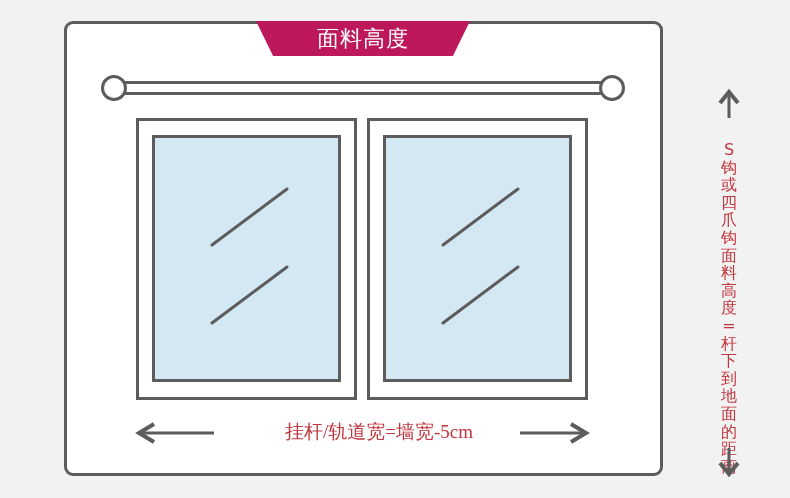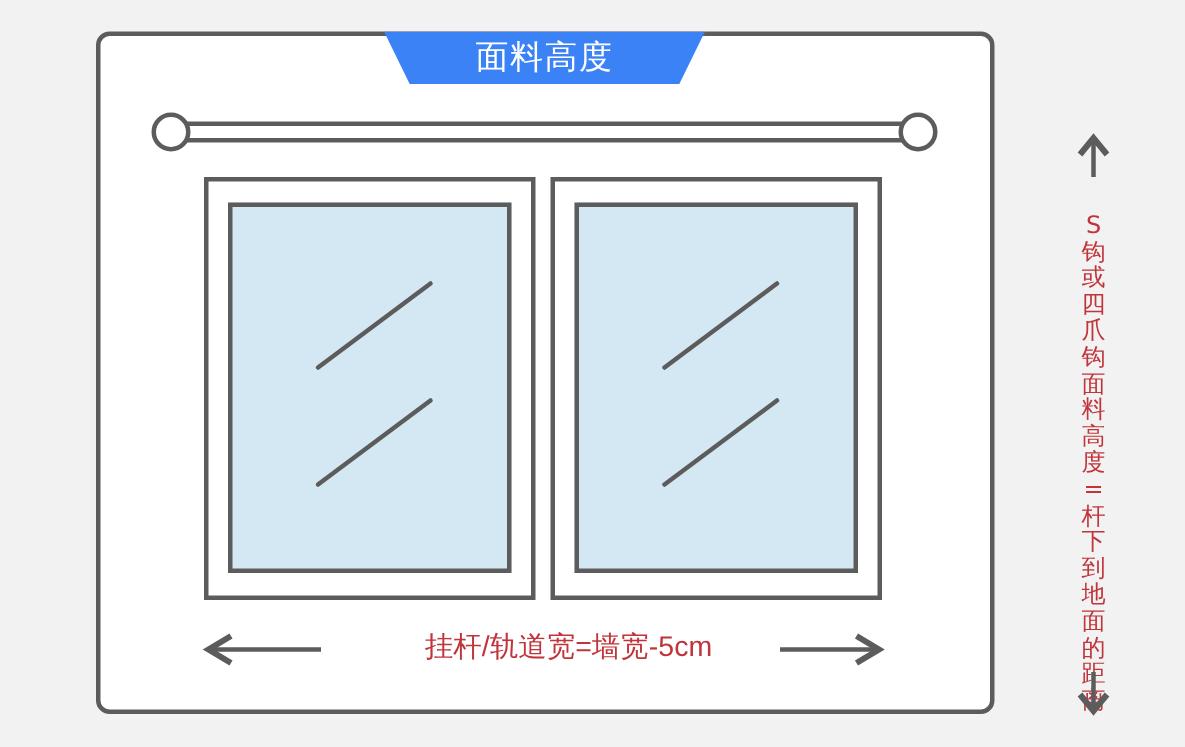--- a/index.html
+++ b/index.html
@@ -15,21 +15,21 @@
       left: 64px; top: 21px;
       width: 593px; height: 449px;
       border: 3px solid #5c5c5c;
       border-radius: 9px;
       background: #ffffff;
     }
     .title-tab {
       position: absolute;
       left: 256px; top: 21px;
       width: 214px; height: 35px;
-      background: #3b82f6;
+      background: #be185d;
       clip-path: polygon(0 0, 100% 0, 92% 100%, 8% 100%);
       border-radius: 0 0 8px 8px;
       color: #ffffff;
       font-size: 22px;
       line-height: 35px;
       text-align: center;
       letter-spacing: 1px;
     }
     .rod {
       position: absolute;
@@ -71,21 +71,21 @@
       width: 456px; height: 32px;
     }
     .width-row svg { position: absolute; top: 0; }
     .width-label {
       position: absolute;
       left: 120px; top: 2px;
       width: 250px;
       text-align: center;
       color: #c0343b;
       font-size: 19px;
-      font-family: Liberation Sans, sans-serif;
+      font-family: Liberation Serif, serif;
       line-height: 28px;
       white-space: nowrap;
     }
     .height-col {
       position: absolute;
       left: 712px; top: 88px;
       width: 34px; height: 392px;
     }
     .height-col svg { position: absolute; left: 0; }
     .height-label {

